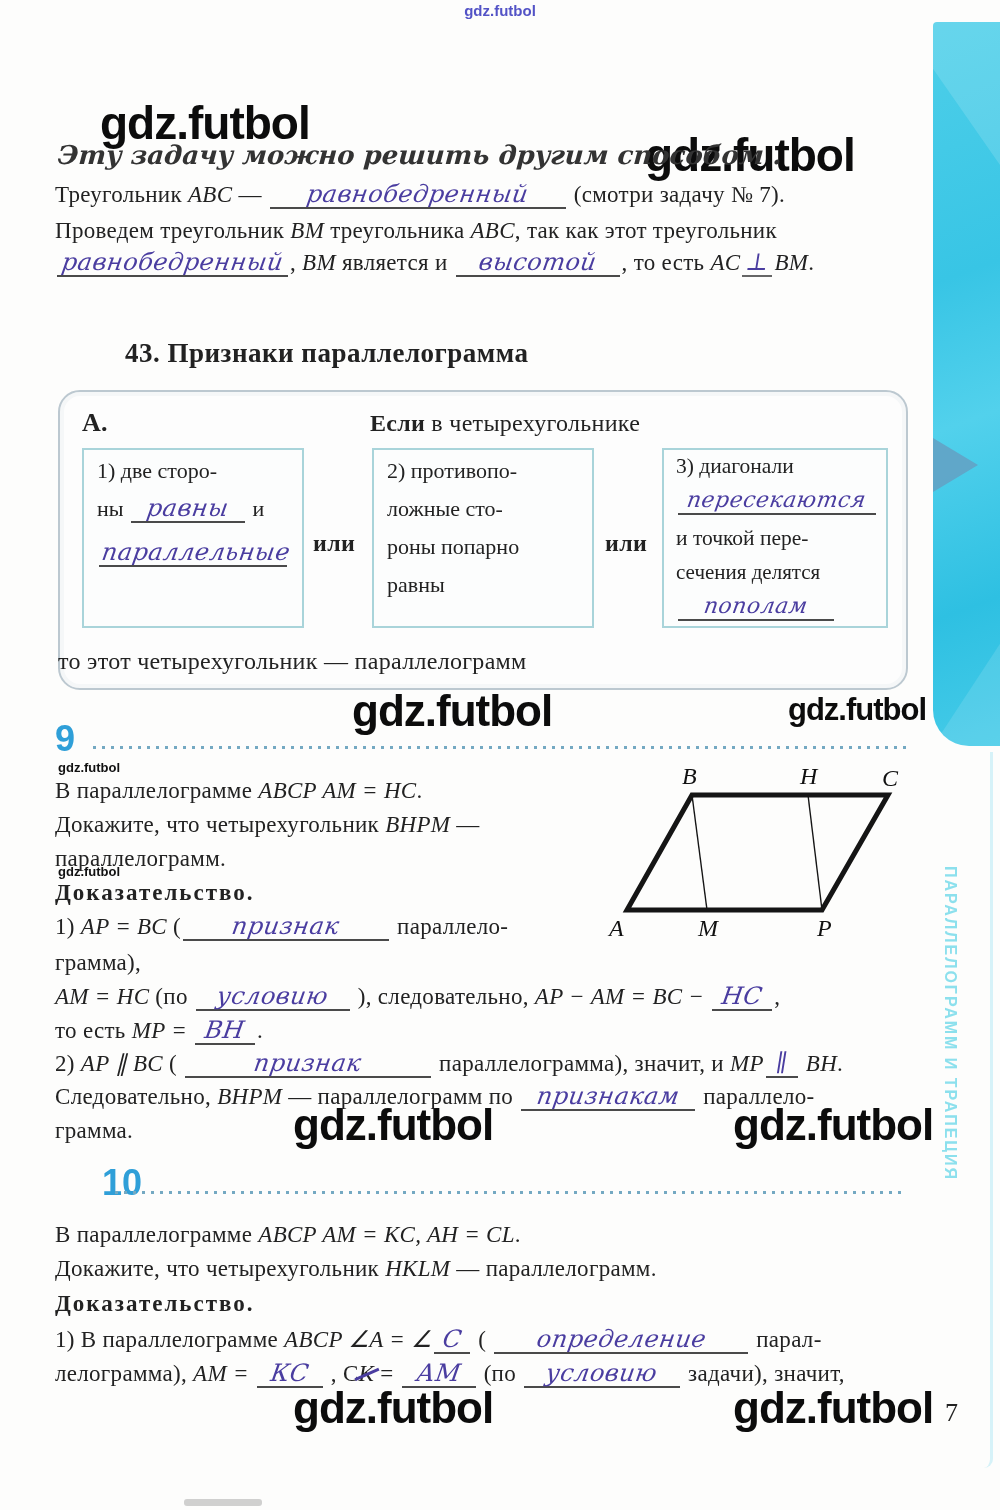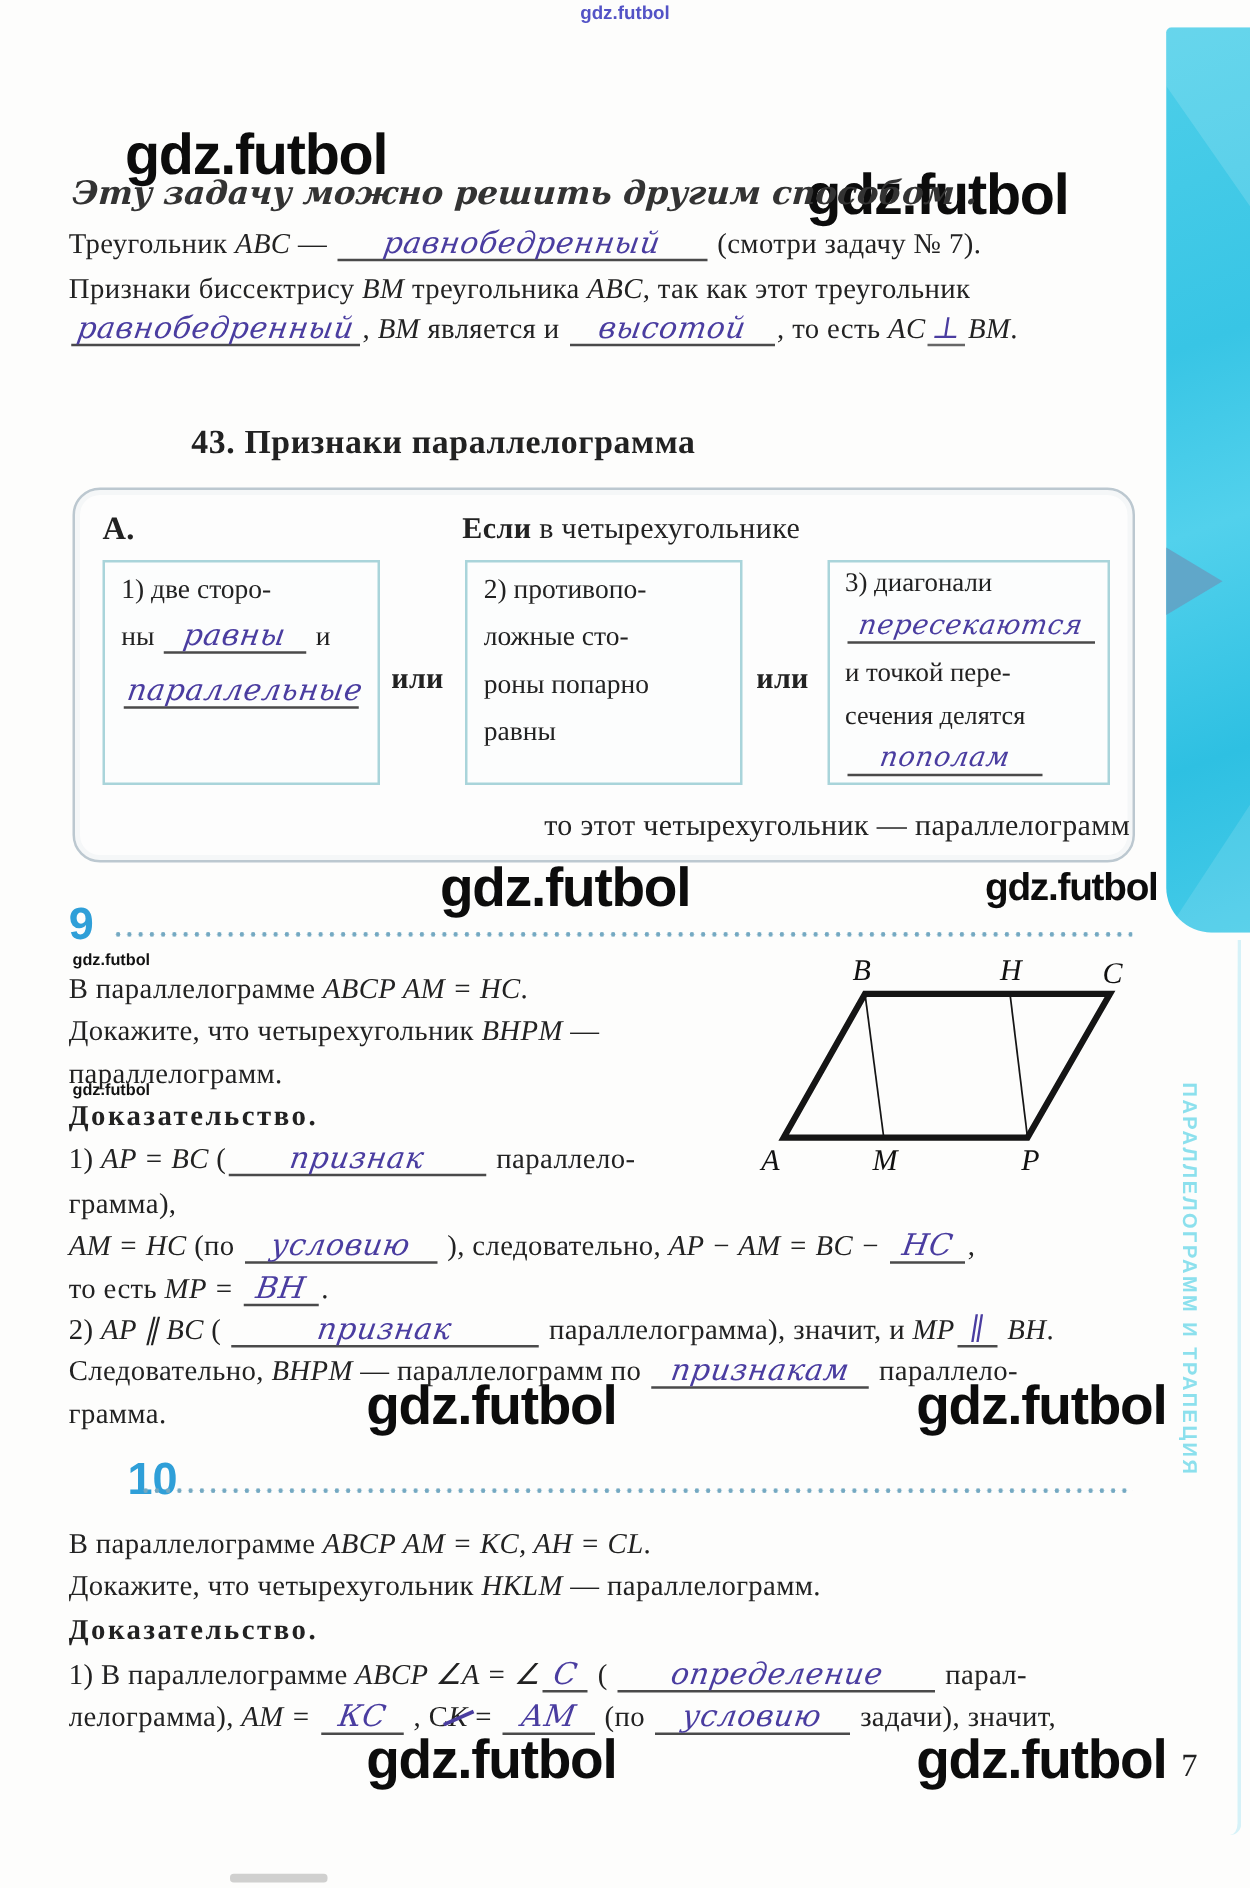--- a/index.html
+++ b/index.html
@@ -76,28 +76,28 @@
 <div class="wm-tiny" style="left:58px;top:760px;">gdz.futbol</div>
 <div class="wm-tiny" style="left:58px;top:864px;">gdz.futbol</div>
 
 <div class="cursive-note" style="left:58px;top:140px;">Эту задачу можно решить другим способом .</div>
 
 <div class="line" style="left:55px;top:182px;">
   <span>Треугольник </span><span class="m">ABC</span><span> — </span><span class="blank" style="width:290px;"><span class="hw">равнобедренный</span></span><span> (смотри задачу № 7).</span>
 </div>
 
 <div class="line" style="left:55px;top:218px;">
-  <span>Признаки биссектрису </span><span class="m">BM</span><span> треугольника </span><span class="m">ABC</span><span>, так как этот треугольник</span>
+  <span>Проведем треугольник </span><span class="m">BM</span><span> треугольника </span><span class="m">ABC</span><span>, так как этот треугольник</span>
 </div>
 
 <div class="line" style="left:55px;top:250px;">
   <span class="blank" style="width:225px;"><span class="hw">равнобедренный</span></span><span>, </span><span class="m">BM</span><span> является и </span><span class="blank" style="width:158px;"><span class="hw">высотой</span></span><span>, то есть </span><span class="m">AC</span><span class="blank" style="width:24px;border-bottom-color:#666;"><span class="hw">⊥</span></span><span class="m">BM</span><span>.</span>
 </div>
 
-<div class="line b" style="left:125px;top:338px;font-size:27px;letter-spacing:.5px;margin-left:28px;">43. Признаки параллелограмма</div>
+<div class="line b" style="left:125px;top:338px;font-size:27px;letter-spacing:.5px;">43. Признаки параллелограмма</div>
 
 <div class="outer-box"></div>
 <div class="line b" style="left:82px;top:408px;font-size:26px;">А.</div>
 <div class="line" style="left:190px;top:410px;width:630px;text-align:center;font-size:24px;">
   <span class="b">Если</span><span> в четырехугольнике</span>
 </div>
 
 <div class="inner-box" style="left:82px;top:448px;width:218px;height:176px;"></div>
 <div class="boxline" style="left:97px;top:458px;">1) две сторо-</div>
 <div class="boxline" style="left:97px;top:496px;">
@@ -121,21 +121,21 @@
 <div class="boxline" style="left:676px;top:454px;font-size:21.5px;">3) диагонали</div>
 <div class="boxline" style="left:676px;top:488px;font-size:21.5px;">
   <span class="blank" style="width:192px;"><span class="hw" style="font-size:22px;">пересекаются</span></span>
 </div>
 <div class="boxline" style="left:676px;top:526px;font-size:21.5px;">и точкой пере-</div>
 <div class="boxline" style="left:676px;top:560px;font-size:21px;">сечения делятся</div>
 <div class="boxline" style="left:676px;top:594px;font-size:21.5px;">
   <span class="blank" style="width:150px;"><span class="hw" style="font-size:22px;">пополам</span></span>
 </div>
 
-<div class="line" style="left:58px;top:648px;width:846px;text-align:right;font-size:24px;">то этот четырехугольник — параллелограмм</div>
+<div class="line" style="left:58px;top:648px;width:846px;text-align:left;font-size:24px;">то этот четырехугольник — параллелограмм</div>
 
 <div class="num-blue" style="left:55px;top:718px;">9</div>
 <div class="dots" style="left:90px;top:745px;width:816px;"></div>
 
 <div class="line" style="left:55px;top:778px;">
   <span>В параллелограмме </span><span class="m">ABCP AM = HC</span><span>.</span>
 </div>
 <div class="line" style="left:55px;top:812px;">
   <span>Докажите, что четырехугольник </span><span class="m">BHPM</span><span> —</span>
 </div>

